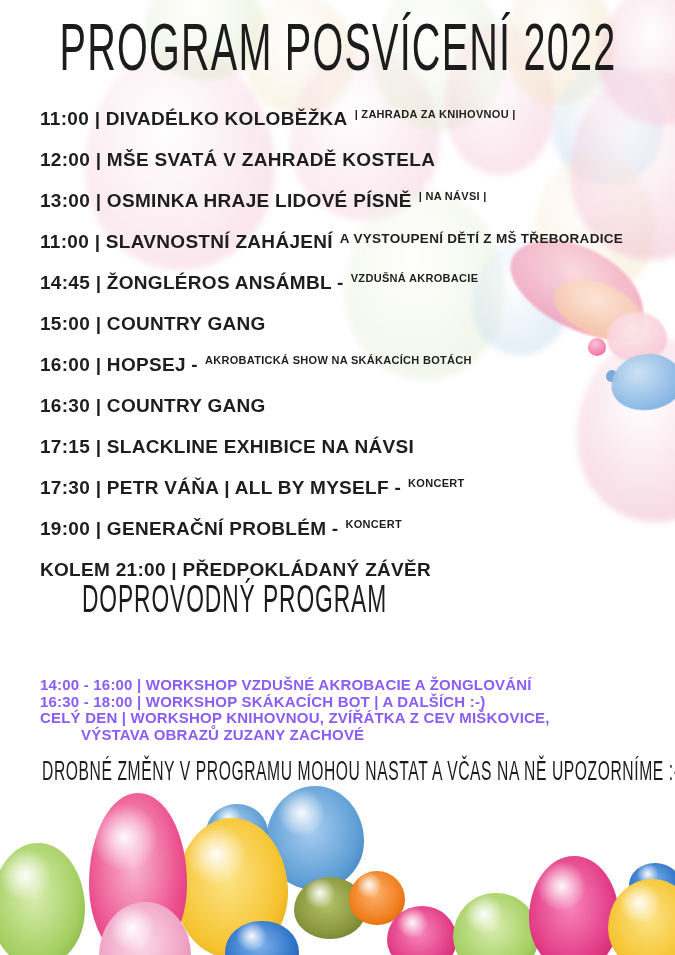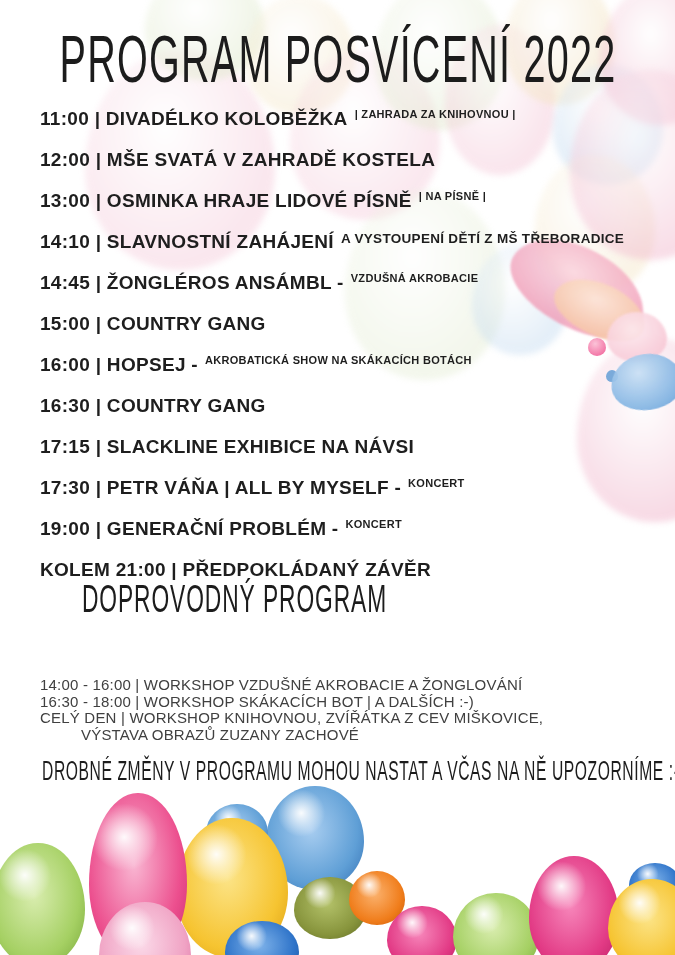--- a/index.html
+++ b/index.html
@@ -22,39 +22,39 @@
   .b-yellow{--c1:#fce488;--c2:#f6c431;--c3:#d79a10}
   .b-blue{--c1:#a8cdf0;--c2:#5f9fd6;--c3:#2f6bb0}
   .b-dblue{--c1:#7fb3ea;--c2:#2f74c9;--c3:#1b4f96}
   .b-green{--c1:#d9edaf;--c2:#a5d063;--c3:#74a437}
   .b-olive{--c1:#b4c26a;--c2:#87943c;--c3:#5d6824}
   .b-orange{--c1:#fbb26e;--c2:#f07d1b;--c3:#c55708}
 
   
   .hand{color:#1c1c1c;font-weight:400;}
   .squeeze{display:inline-block;white-space:nowrap;}
-  .title{position:absolute;top:20px;left:0;right:0;height:78px;margin:0;
+  .title{position:absolute;top:8px;left:0;right:0;height:78px;margin:0;
     display:flex;align-items:center;justify-content:center;z-index:3;}
   .title .squeeze{font-size:66px;letter-spacing:2px;transform:scaleX(.6);}
   .subtitle{position:absolute;left:82px;top:578px;margin:0;z-index:3;}
   .subtitle .squeeze{font-size:38px;letter-spacing:1.5px;transform:scaleX(.6);transform-origin:left center;}
   .footnote{position:absolute;left:42px;top:756px;z-index:3;}
   .footnote .squeeze{font-size:27px;letter-spacing:1px;transform:scaleX(.58);transform-origin:left center;}
 
   
   .schedule{position:absolute;left:40px;top:108px;right:0;margin:0;padding:0;list-style:none;z-index:3;}
   .row{height:41px;display:flex;align-items:flex-start;white-space:nowrap;}
   .main{font-size:19px;font-weight:700;letter-spacing:.3px;}
   .sub{font-size:11px;font-weight:700;letter-spacing:.3px;margin-left:7px;}
   .sub:empty{margin-left:0;}
   .row:nth-child(4) .sub{font-size:13.5px;}
 
   
   .aside{position:absolute;left:40px;top:677px;z-index:3;
-    font-size:15px;font-weight:400;letter-spacing:.2px;line-height:16.5px;color:#404040;}
+    font-size:15px;font-weight:700;letter-spacing:.2px;line-height:16.5px;color:#8b5cf6;}
   .aside .indent{margin-left:41px;}
 </style>
 </head>
 <body>
 
 <div class="page">
 
   <div class="decor">
     <div class="fadeb" style="left:85px;top:50px;width:190px;height:220px;opacity:.32;background:radial-gradient(ellipse at 42% 35%, #ffffff 0%, #f1b5cb 70%);"></div>
     <div class="fadeb" style="left:145px;top:-30px;width:120px;height:110px;opacity:.45;background:radial-gradient(ellipse at 42% 35%, #ffffff 0%, #dde8c8 70%);"></div>
@@ -89,24 +89,24 @@
     <li class="row">
         <span class="main">11:00 | DIVADÉLKO KOLOBĚŽKA</span>
         <span class="sub">| ZAHRADA ZA KNIHOVNOU |</span>
       </li>
     <li class="row">
         <span class="main">12:00 | MŠE SVATÁ V ZAHRADĚ KOSTELA</span>
         <span class="sub"></span>
       </li>
     <li class="row">
         <span class="main">13:00 | OSMINKA HRAJE LIDOVÉ PÍSNĚ</span>
-        <span class="sub">| NA PÍSNĚ |</span>
+        <span class="sub">| NA NÁVSI |</span>
       </li>
     <li class="row">
-        <span class="main">14:10 | SLAVNOSTNÍ ZAHÁJENÍ</span>
+        <span class="main">11:00 | SLAVNOSTNÍ ZAHÁJENÍ</span>
         <span class="sub">A VYSTOUPENÍ DĚTÍ Z MŠ TŘEBORADICE</span>
       </li>
     <li class="row">
         <span class="main">14:45 | ŽONGLÉROS ANSÁMBL -</span>
         <span class="sub">VZDUŠNÁ AKROBACIE</span>
       </li>
     <li class="row">
         <span class="main">15:00 | COUNTRY GANG</span>
         <span class="sub"></span>
       </li>

